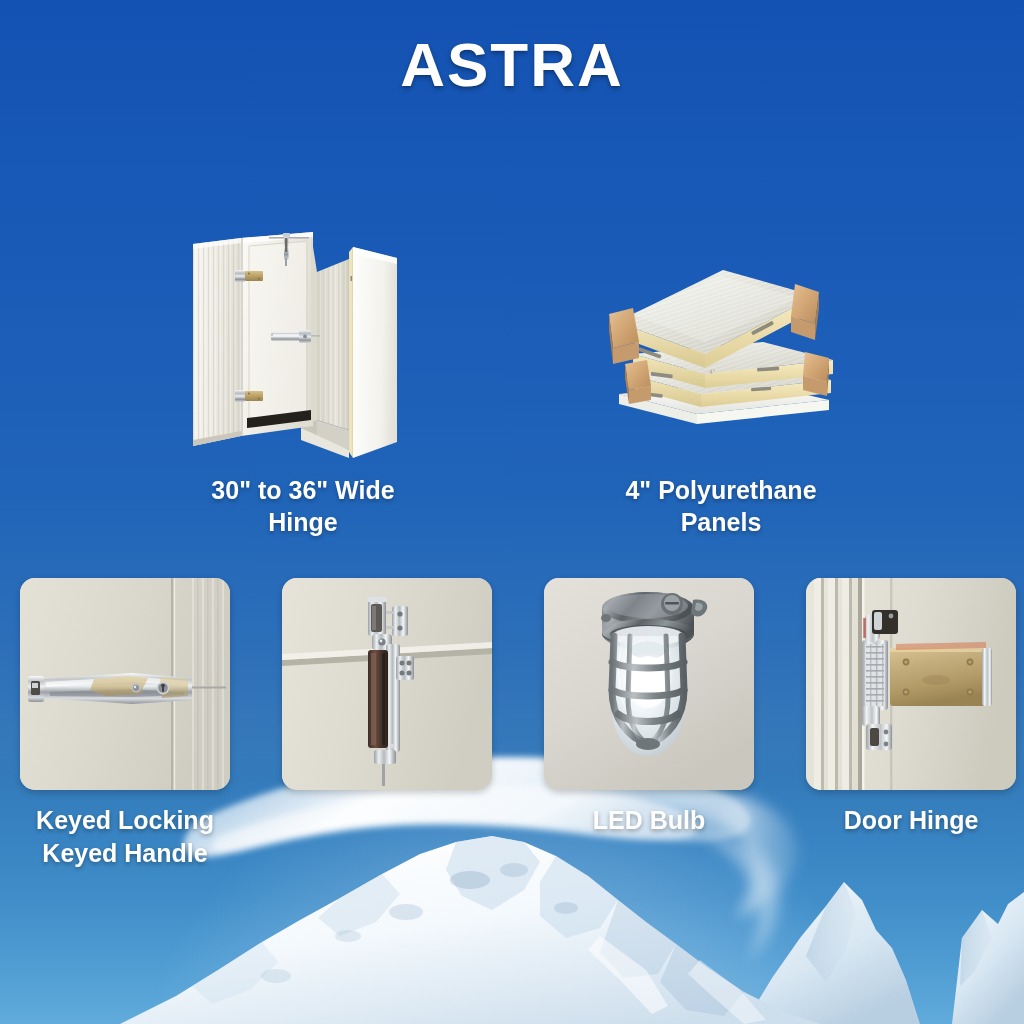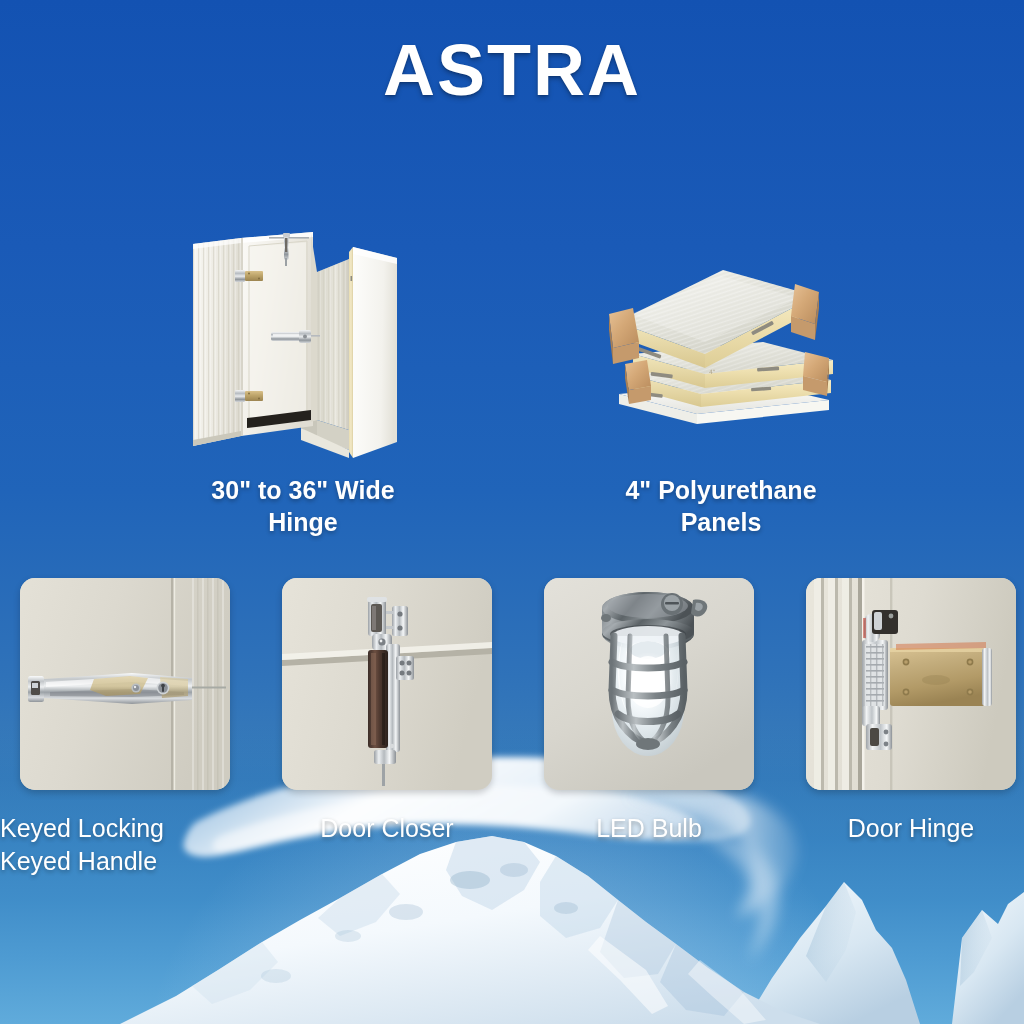--- a/index.html
+++ b/index.html
@@ -47,21 +47,21 @@
     width:720px; height:300px; transform:translateX(-50%);
     background:radial-gradient(ellipse at 50% 100%,
         rgba(215,235,250,0.55) 0%, rgba(200,226,246,0.25) 40%, rgba(190,220,245,0) 72%);
   }
   .svg-scene { position:absolute; inset:0; width:100%; height:100%; display:block; }
 
   
   .title {
     position:absolute; top:34px; left:0; right:0;
     text-align:center;
-    font-size:72px; font-weight:bold;
+    font-size:62px; font-weight:bold;
     letter-spacing:2px;
     color:#ffffff;
     line-height:1;
     text-shadow:0 3px 5px rgba(0,0,0,0.26), 0 1px 2px rgba(0,0,0,0.18);
   }
   .subtitle {
     position:absolute; top:158px; left:0; right:0;
     text-align:center;
     font-size:43px; font-weight:bold;
     letter-spacing:0.5px;
@@ -96,23 +96,23 @@
   .card {
     position:relative;
     width:210px; height:212px;
     border-radius:15px;
     overflow:hidden;
     box-shadow:0 3px 7px rgba(0,0,0,0.20);
     background:#d9d7cd;
   }
   .card svg { display:block; width:100%; height:100%; }
   .card-label {
-    margin-top:22px;
-    text-align:left;
-    font-size:25px; font-weight:normal; line-height:1.3;
+    margin-top:14px;
+    text-align:center;
+    font-size:25px; font-weight:bold; line-height:1.3;
     color:#ffffff;
     text-shadow:0 2px 4px rgba(0,0,0,0.32);
     white-space:pre-line;
   }
   .card-label.wide { width:250px; }
 </style>
 </head>
 <body>
 
 <div id="poster">
@@ -557,21 +557,20 @@
             <circle cx="127" cy="85" r="2.5" fill="#74797e"></circle>
             <circle cx="120" cy="95" r="2.5" fill="#74797e"></circle>
             <circle cx="127" cy="95" r="2.5" fill="#74797e"></circle>
 
             <rect x="92" y="172" width="22" height="14" rx="2.5" fill="url(#chromeC)"></rect>
             <circle cx="110" cy="168" r="2.2" fill="#d7dadc"></circle>
             <rect x="100" y="186" width="3" height="22" fill="#9ea3a6"></rect>
           </g>
         </svg>
       </div>
-      <div class="card-label">Door Closer</div>
     </div>
 
     <div class="card-cell">
       <div class="card">
         <svg viewBox="0 0 210 212">
           <defs>
             <linearGradient id="bBg" x1="0" y1="0" x2="0.6" y2="1">
               <stop offset="0%" stop-color="#e3e1da"></stop>
               <stop offset="55%" stop-color="#d8d6ce"></stop>
               <stop offset="100%" stop-color="#c9c7be"></stop>

